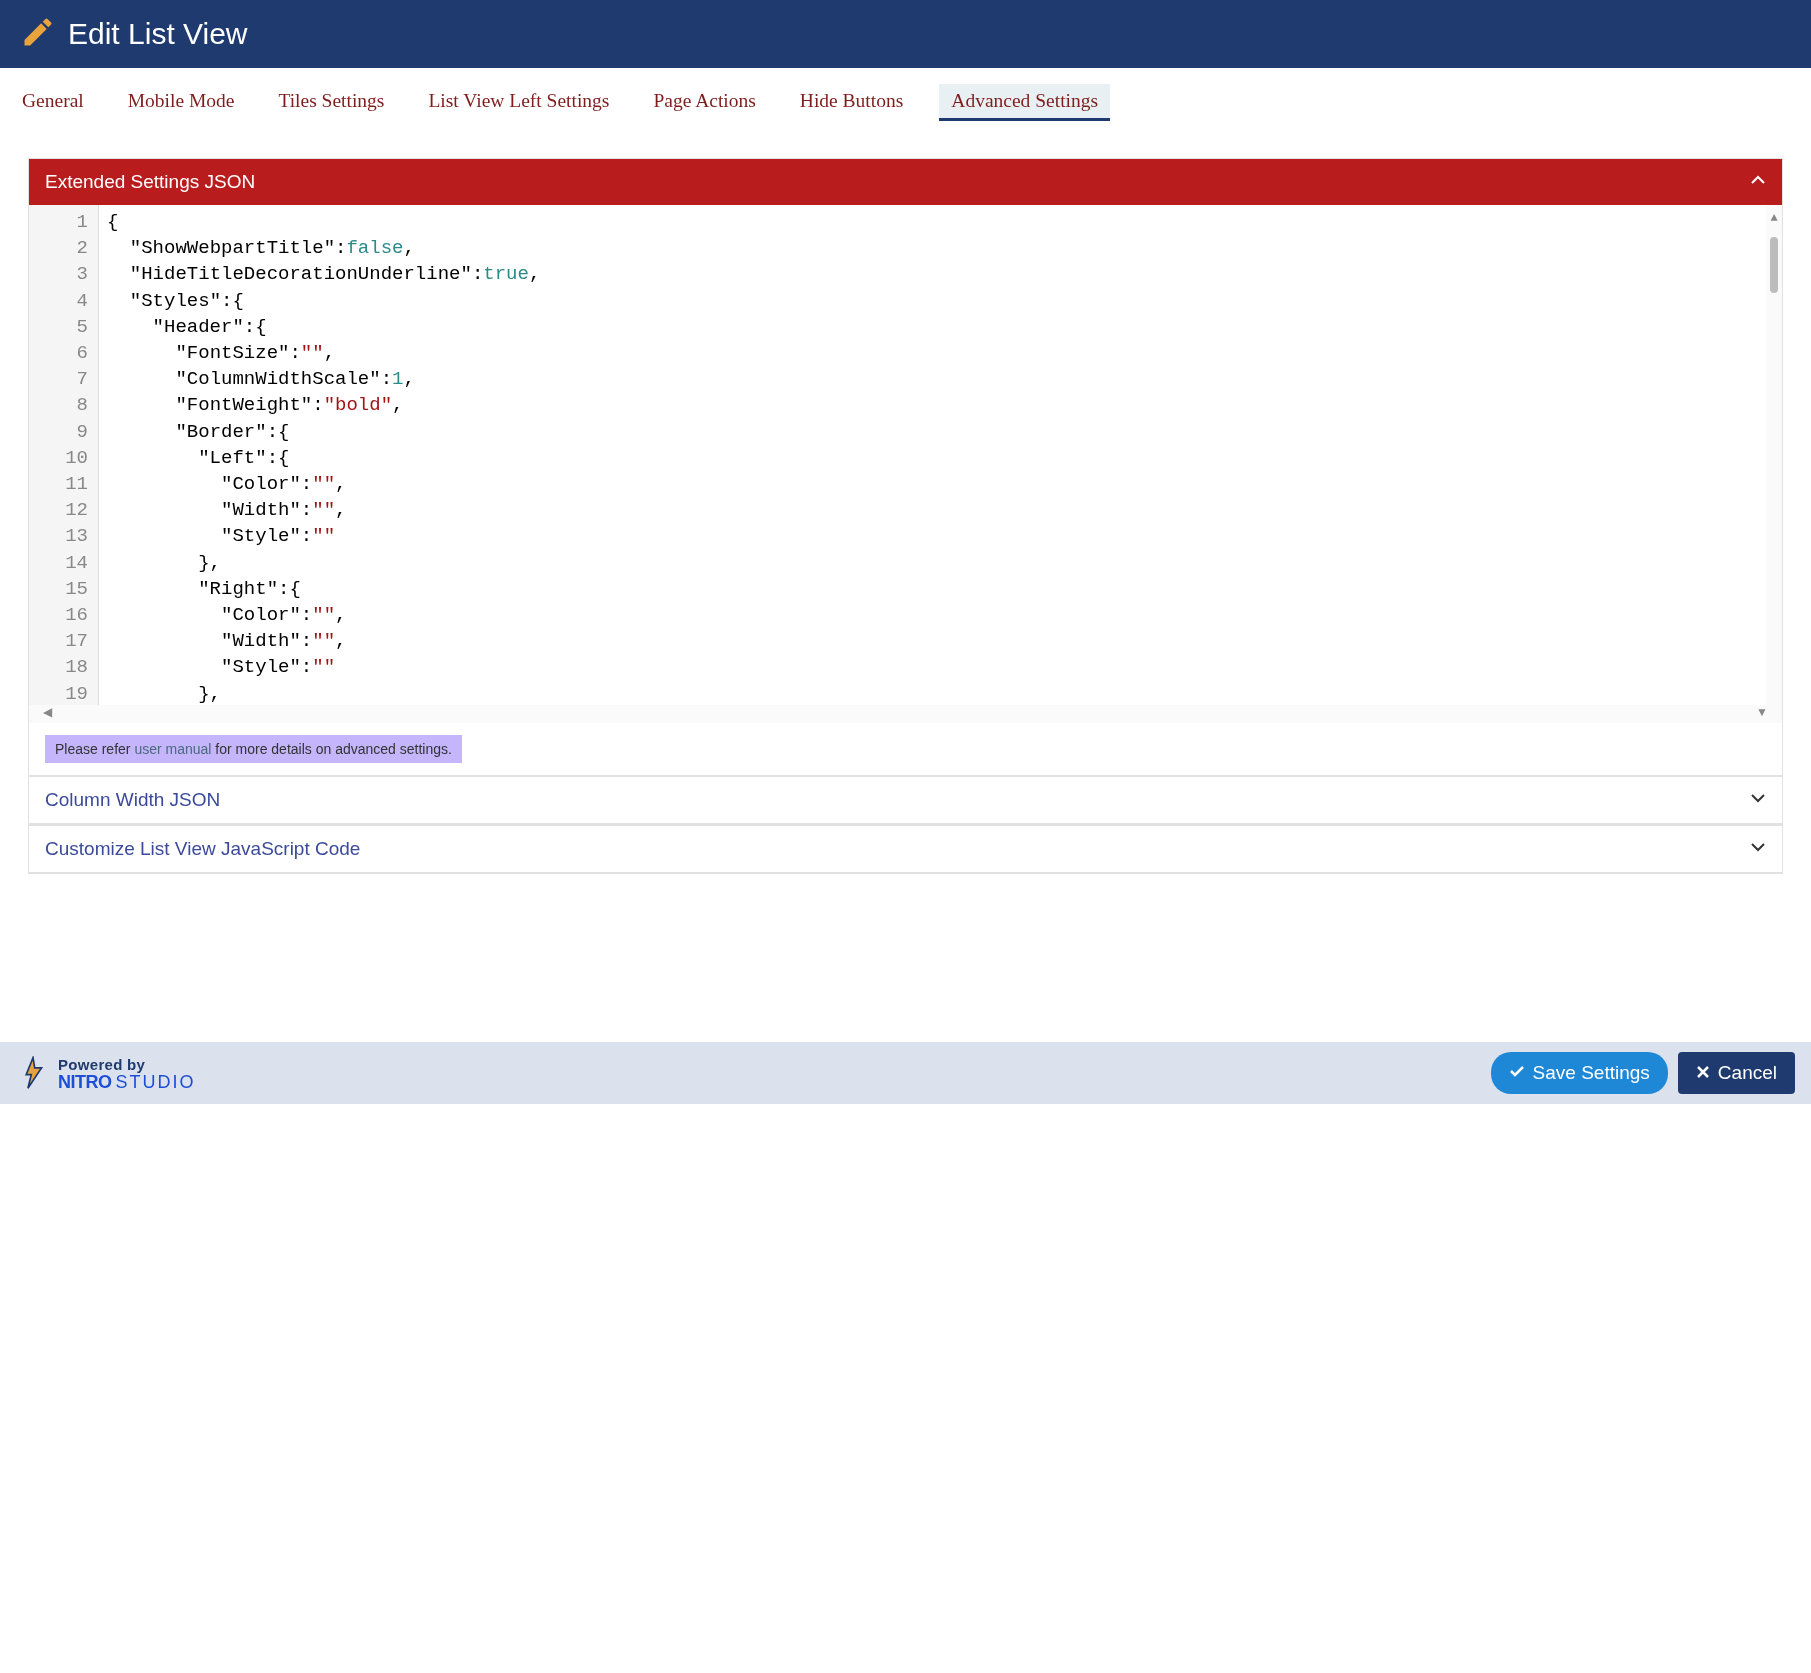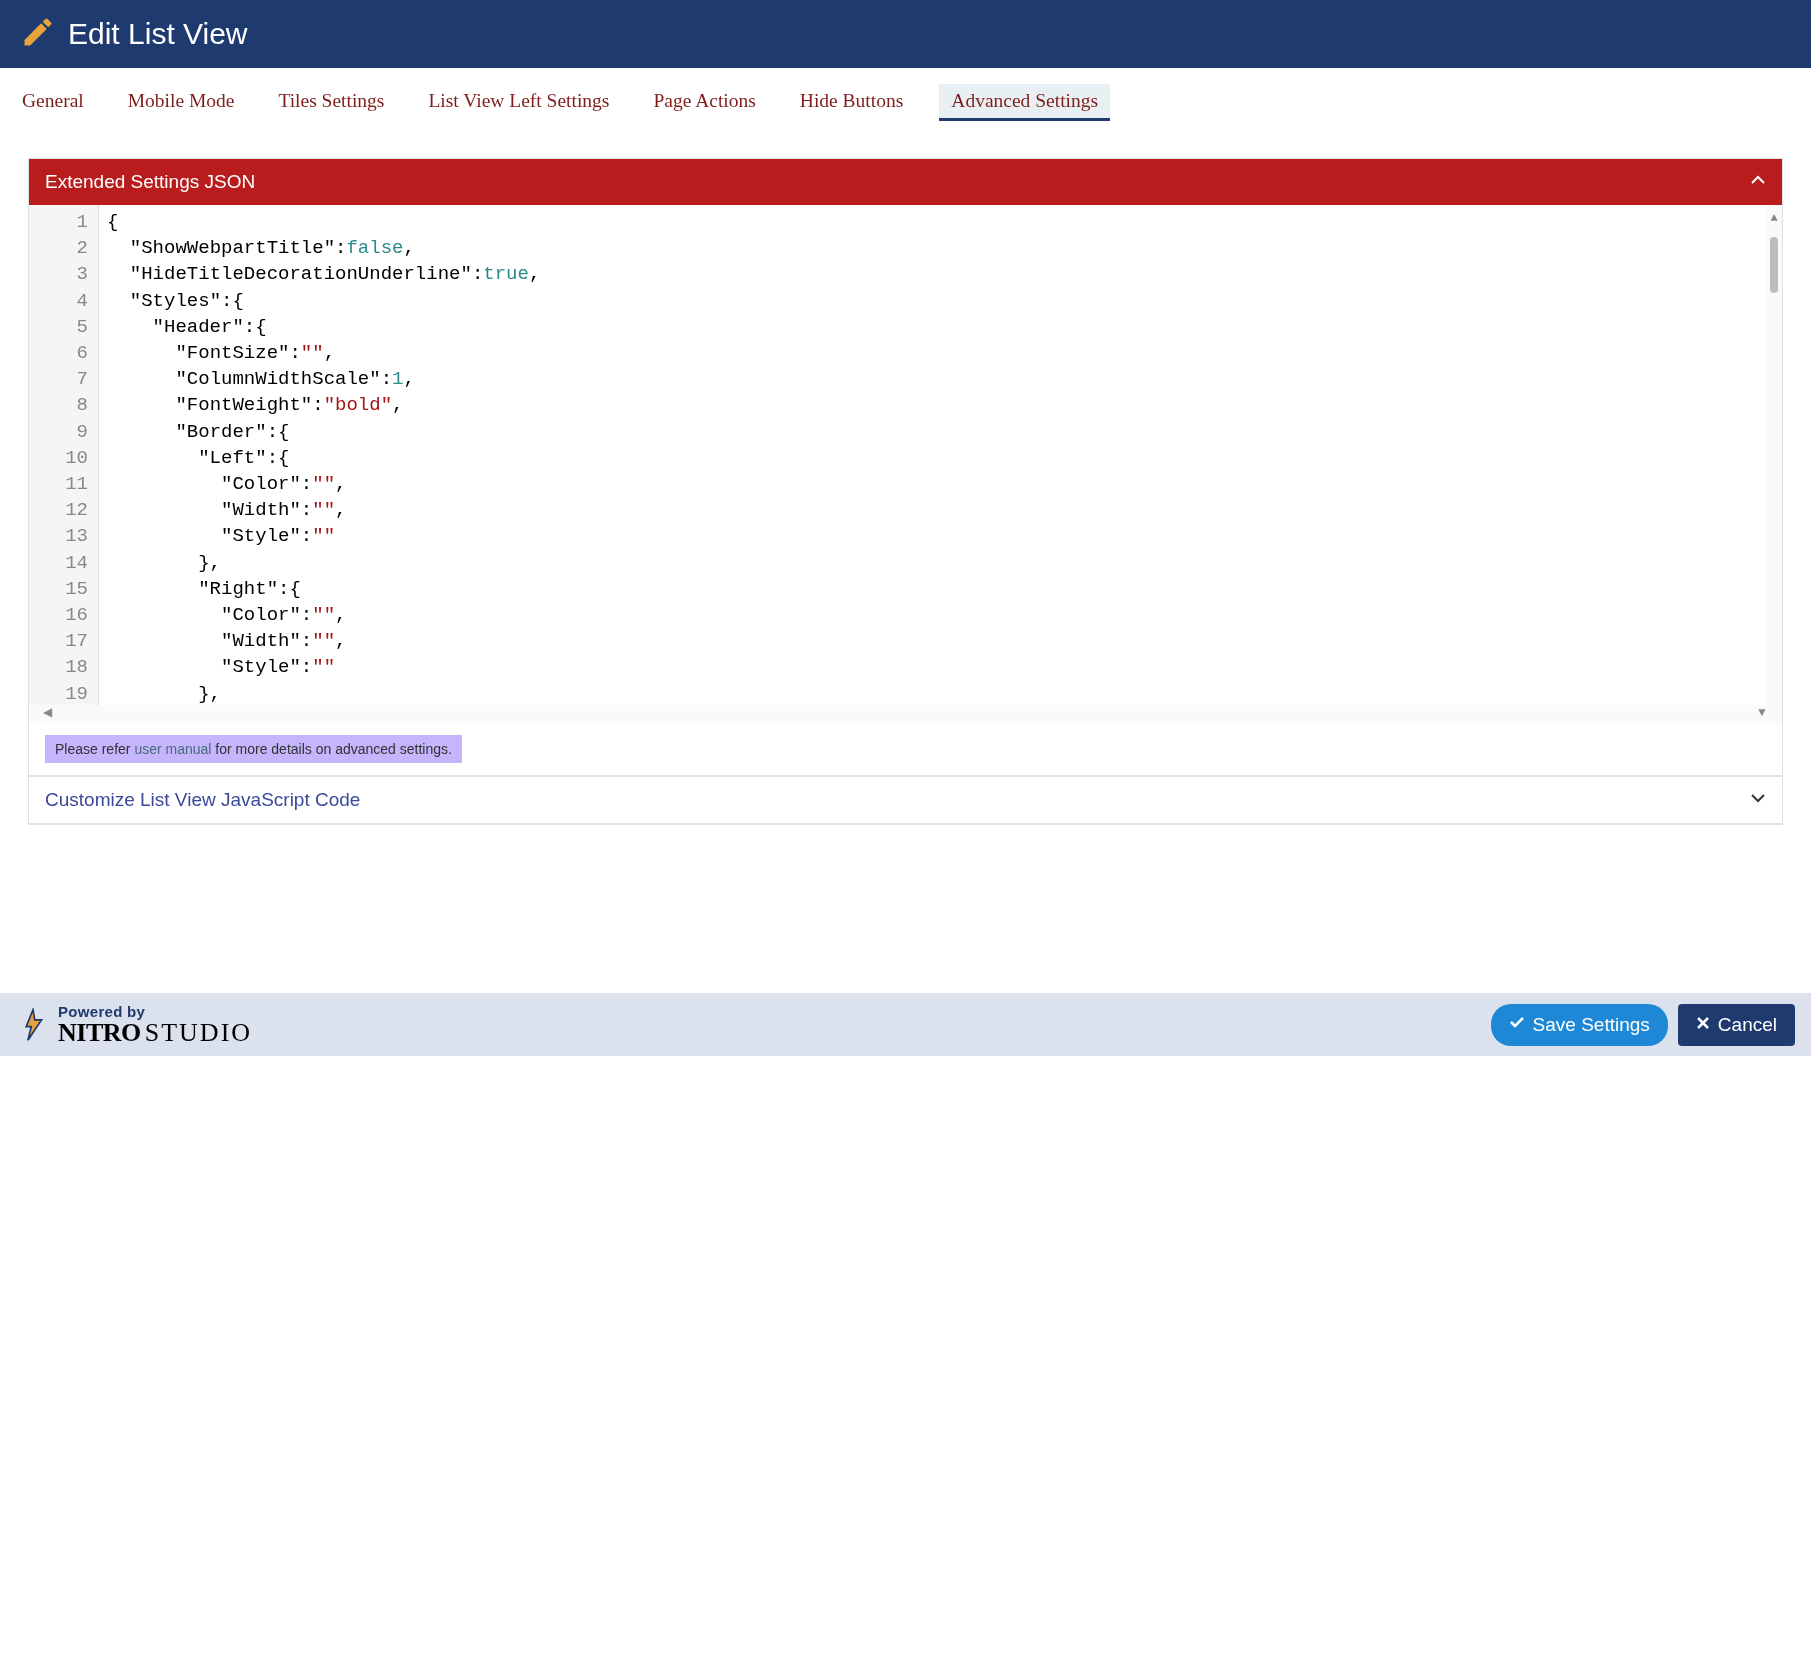--- a/index.html
+++ b/index.html
@@ -124,21 +124,21 @@
     background: #dbe2ed;
     display: flex;
     align-items: center;
     padding: 10px 16px;
     margin-top: 140px;
   }
   .logo-wrap { display: flex; align-items: center; gap: 8px; }
   .logo-svg { width: 34px; height: 34px; }
   .logo-text-wrap { display: flex; flex-direction: column; }
   .powered-by { font-size: 15px; color: #1e3a6e; font-weight: bold; letter-spacing: 0.3px; }
-  .logo-text { font-size: 26px; font-weight: 800; color: #000000; letter-spacing: -0.5px; line-height: 1; font-family: Liberation Serif, serif; }
+  .logo-text { font-size: 18px; font-weight: 800; color: #1d4ed8; letter-spacing: -0.5px; line-height: 1; }
   .logo-text .studio { font-weight: 400; letter-spacing: 2px; margin-left: 4px; }
   .footer-spacer { flex: 1; }
   .btn {
     display: inline-flex; align-items: center; gap: 8px;
     padding: 10px 18px; font-size: 19px; color: #fff;
     border-radius: 4px; cursor: pointer; border: none;
   }
   .btn-primary { background: #1e88d6; margin-right: 10px; border-radius: 20px; }
   .btn-dark { background: #1e3a6e; text-align: right; }
   .btn .icon { font-size: 18px; }
@@ -209,20 +209,30 @@
       <span>◀</span>
       <span>▼</span>
     </div>
     <div class="help-row">
       <span class="help-box">
         <span>Please refer </span><a href="#">user manual</a><span> for more details on advanced settings.</span>
       </span>
     </div>
   </div>
 
+  <div class="panel">
+    <div class="panel-header collapsed">
+      <span>Column Width JSON</span>
+      <span class="chevron">
+        <svg width="16" height="16" viewBox="0 0 16 16">
+            <path d="M2 5l6 6 6-6" stroke="#333" stroke-width="2" fill="none"></path>
+          </svg>
+      </span>
+    </div>
+  </div>
 
   <div class="panel">
     <div class="panel-header collapsed">
       <span>Customize List View JavaScript Code</span>
       <span class="chevron">
         <svg width="16" height="16" viewBox="0 0 16 16">
             <path d="M2 5l6 6 6-6" stroke="#333" stroke-width="2" fill="none"></path>
           </svg>
       </span>
     </div>

